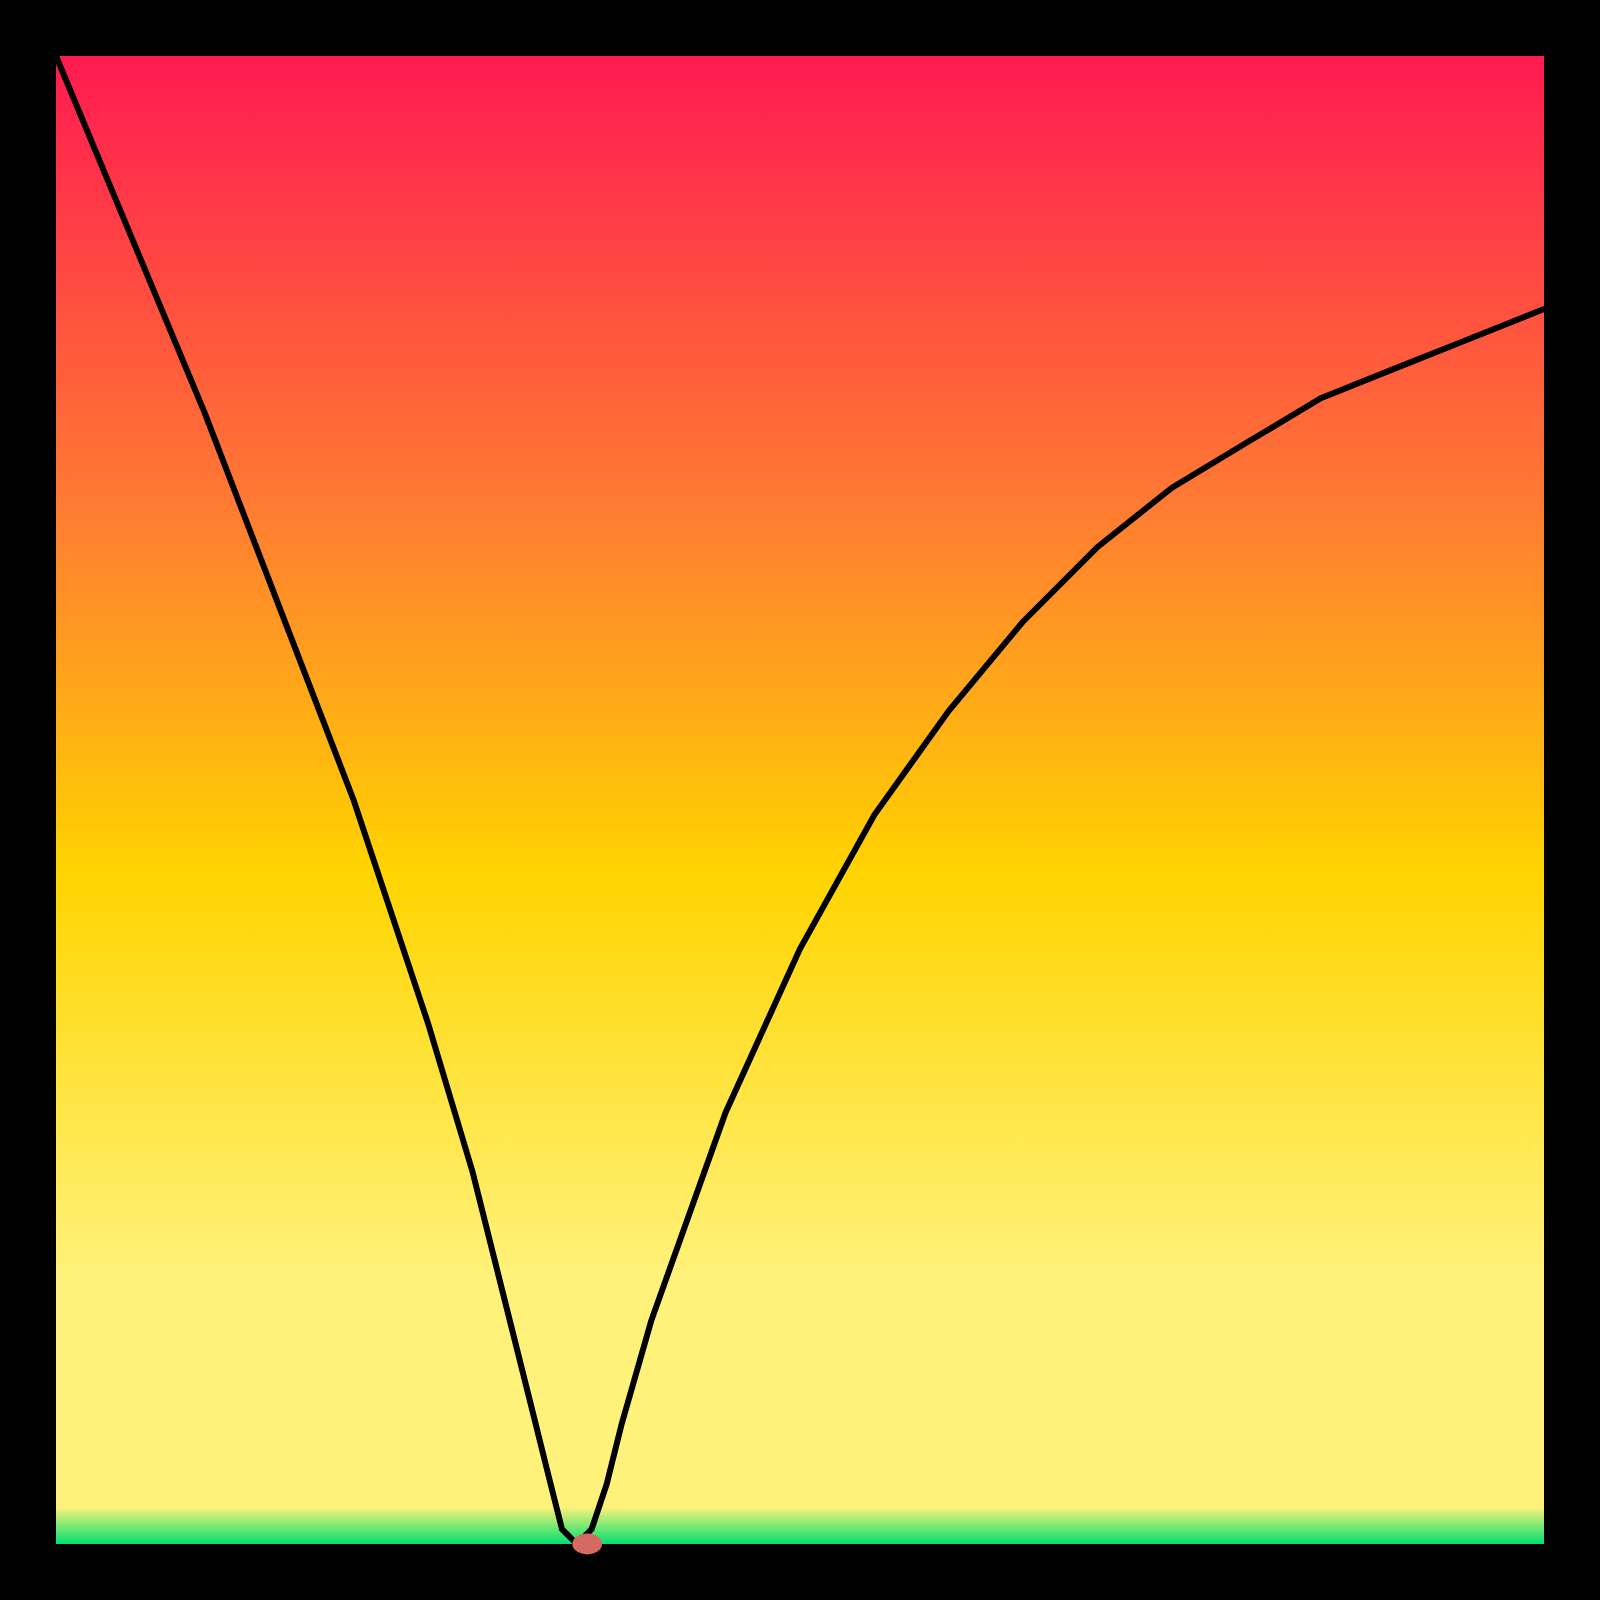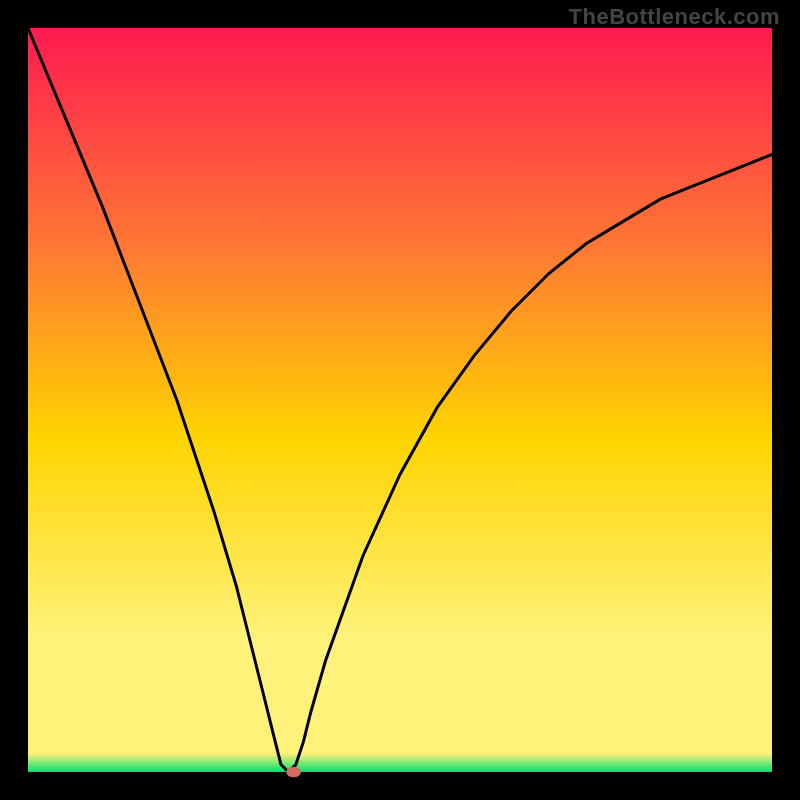--- a/index.html
+++ b/index.html
@@ -50,15 +50,14 @@
     </linearGradient>
   </defs>
 
   <rect id="plot-bg" x="28" y="28" width="744" height="744" fill="url(#bg-grad)"></rect>
 
   <path id="curve" fill="none" stroke-width="3" stroke-linecap="round" d="M28.0 28.0 L65.2 117.3 L102.4 206.6 L139.6 303.3 L176.8 400.0 L214.0 511.6 L236.3 586.0 L251.2 645.5 L266.1 705.0 L273.5 734.8 L281.0 764.6 L288.4 772.0 L295.8 764.6 L303.3 742.2 L310.7 712.5 L325.6 660.4 L362.8 556.2 L400.0 474.4 L437.2 407.4 L474.4 355.4 L511.6 310.7 L548.8 273.5 L586.0 243.8 L623.2 221.4 L660.4 199.1 L697.6 184.2 L734.8 169.4 L772.0 154.5 " stroke="#000000"></path>
 
   <ellipse id="min-dot" cx="293.608" cy="772" rx="7.44" ry="5.207999999999999" fill="#d46a62"></ellipse>
 </svg>
 
-<div class="watermark">TheBottleneck.com</div>
 
 </div>
 
 </body></html>

